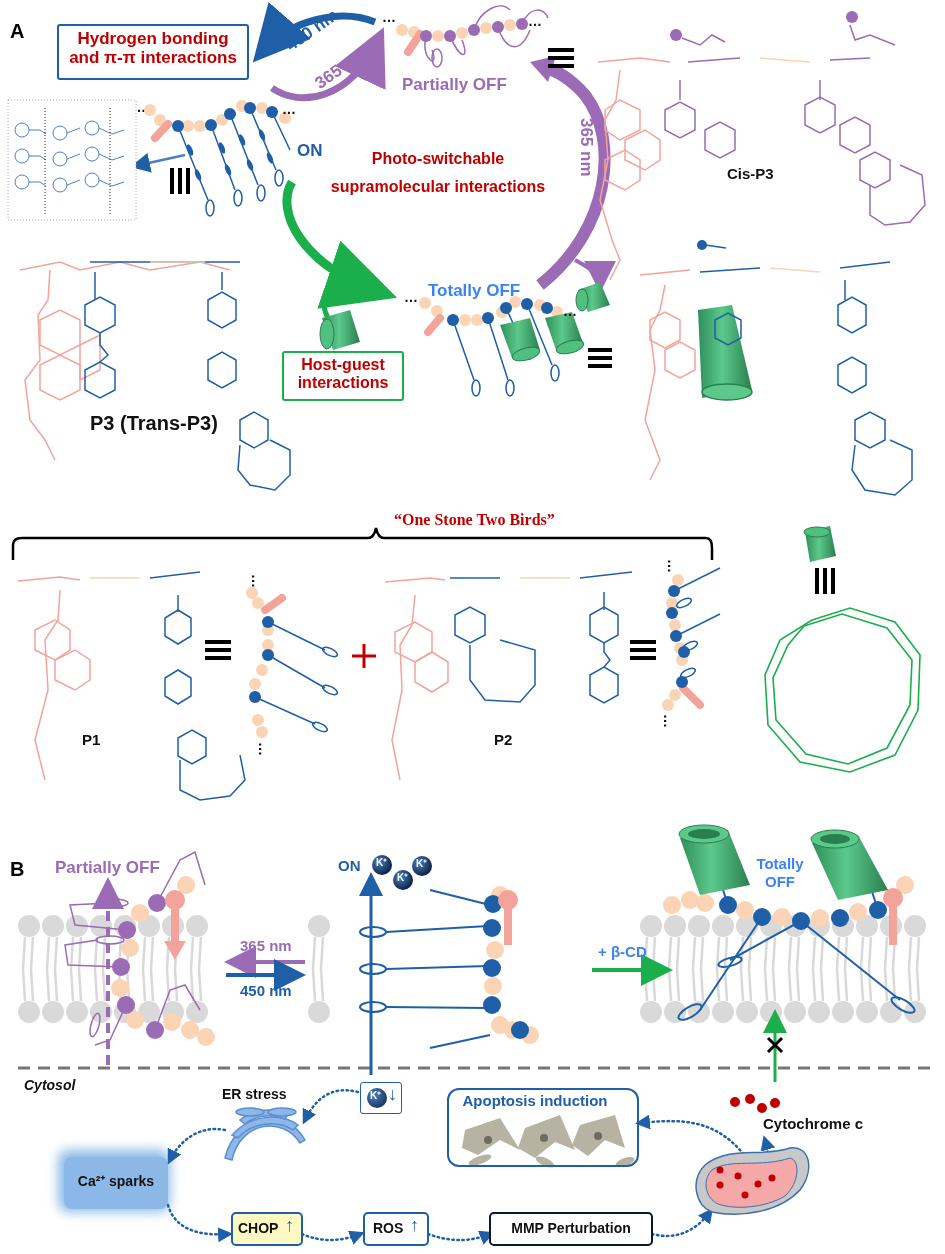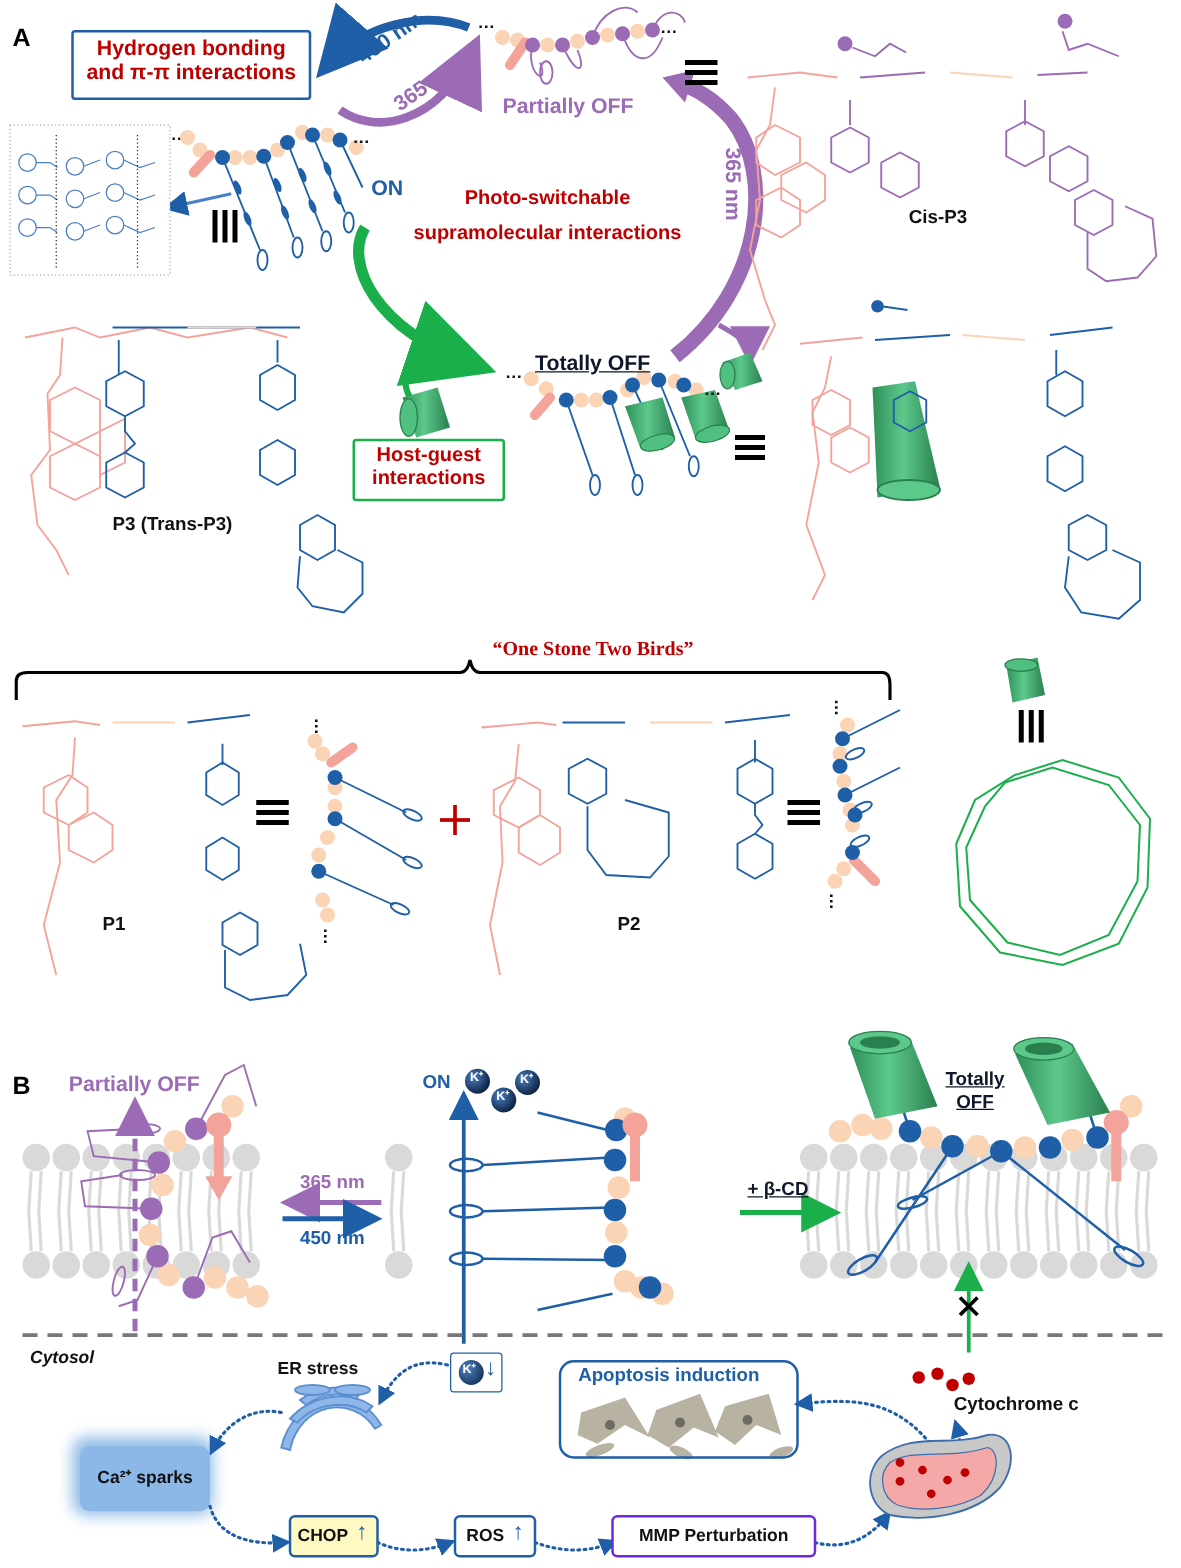--- a/index.html
+++ b/index.html
@@ -3,21 +3,21 @@
 <meta charset="utf-8">
 <style>
   html, body { margin:0; padding:0; background:#ffffff; }
   body { width:945px; height:1254px; position:relative; overflow:hidden; font-family:"Liberation Sans", sans-serif; }
   svg { position:absolute; left:0; top:0; }
   .txt { position:absolute; font-family:"Liberation Sans", sans-serif; font-weight:bold; white-space:nowrap; line-height:1.1; }
   .panel-label { font-size:20px; color:#000; }
   .red { color:#c00000; }
   .blue { color:#1f5fa8; }
   .purple { color:#9b6bb5; }
-  .green { color:#0f172a;text-decoration:underline; }
+  .green { color:#3b82f6; }
   .black { color:#111; }
   .box { position:absolute; border-radius:3px; }
   .serif { font-family:"Liberation Serif", serif; }
   .center { text-align:center; }
 </style>
 </head>
 <body>
 
 <svg width="945" height="1254" viewBox="0 0 945 1254">
   <defs>
@@ -648,21 +648,21 @@
 <div class="txt red center" style="left:308px;top:178px;width:260px;font-size:16px;">supramolecular interactions</div>
 
 <div class="txt black" style="left:727px;top:166px;font-size:15px;">Cis-P3</div>
 <div class="txt green" style="left:428px;top:282px;font-size:17px;">Totally OFF</div>
 
 <div class="box" style="left:282px;top:351px;width:118px;height:46px;border:2.5px solid #1aaf4a;background:#fff;">
   <div class="txt red center" style="position:static;font-size:16px;padding-top:3px;">Host-guest</div>
   <div class="txt red center" style="position:static;font-size:16px;">interactions</div>
 </div>
 
-<div class="txt black" style="left:90px;top:412px;font-size:15px;">P3 (Trans-P3)</div>
+<div class="txt black" style="left:90px;top:412px;font-size:20px;">P3 (Trans-P3)</div>
 
 <div class="txt red serif" style="left:394px;top:511px;font-size:16px;">“One Stone Two Birds”</div>
 
 <div class="txt black" style="left:82px;top:732px;font-size:15px;">P1</div>
 <div class="txt black" style="left:494px;top:732px;font-size:15px;">P2</div>
 
 <div class="txt panel-label" style="left:10px;top:858px;">B</div>
 <div class="txt purple" style="left:55px;top:859px;font-size:17px;">Partially OFF</div>
 <div class="txt blue" style="left:338px;top:858px;font-size:15px;">ON</div>
 
@@ -688,21 +688,21 @@
 <div class="txt black center" style="left:64px;top:1174px;width:104px;font-size:14px;">Ca²⁺ sparks</div>
 
 <div class="box" style="left:231px;top:1212px;width:68px;height:30px;border:2px solid #1f5fa8;border-radius:5px;background:#fef9c3;">
   <span class="txt black" style="left:5px;top:7px;font-size:14px;">CHOP</span>
   <span class="txt blue" style="left:52px;top:2px;font-size:18px;">↑</span>
 </div>
 <div class="box" style="left:363px;top:1212px;width:62px;height:30px;border:2px solid #1f5fa8;border-radius:5px;background:#fff;">
   <span class="txt black" style="left:8px;top:7px;font-size:14px;">ROS</span>
   <span class="txt blue" style="left:45px;top:2px;font-size:18px;">↑</span>
 </div>
-<div class="box" style="left:489px;top:1212px;width:160px;height:30px;border:2px solid #6d28d9;border-radius:5px;background:#fff;">
+<div class="box" style="left:489px;top:1212px;width:160px;height:30px;border:2px solid #0f172a;border-radius:5px;background:#fff;">
   <span class="txt black center" style="left:0;top:7px;width:160px;font-size:14px;">MMP Perturbation</span>
 </div>
 
 <div class="box" style="left:447px;top:1088px;width:188px;height:75px;border:2px solid #1f5fa8;border-radius:12px;">
   <span class="txt blue center" style="left:0;top:3px;width:172px;font-size:15px;">Apoptosis induction</span>
 </div>
 
 <div class="txt black" style="left:763px;top:1116px;font-size:15px;">Cytochrome c</div>
 
 </body></html>

